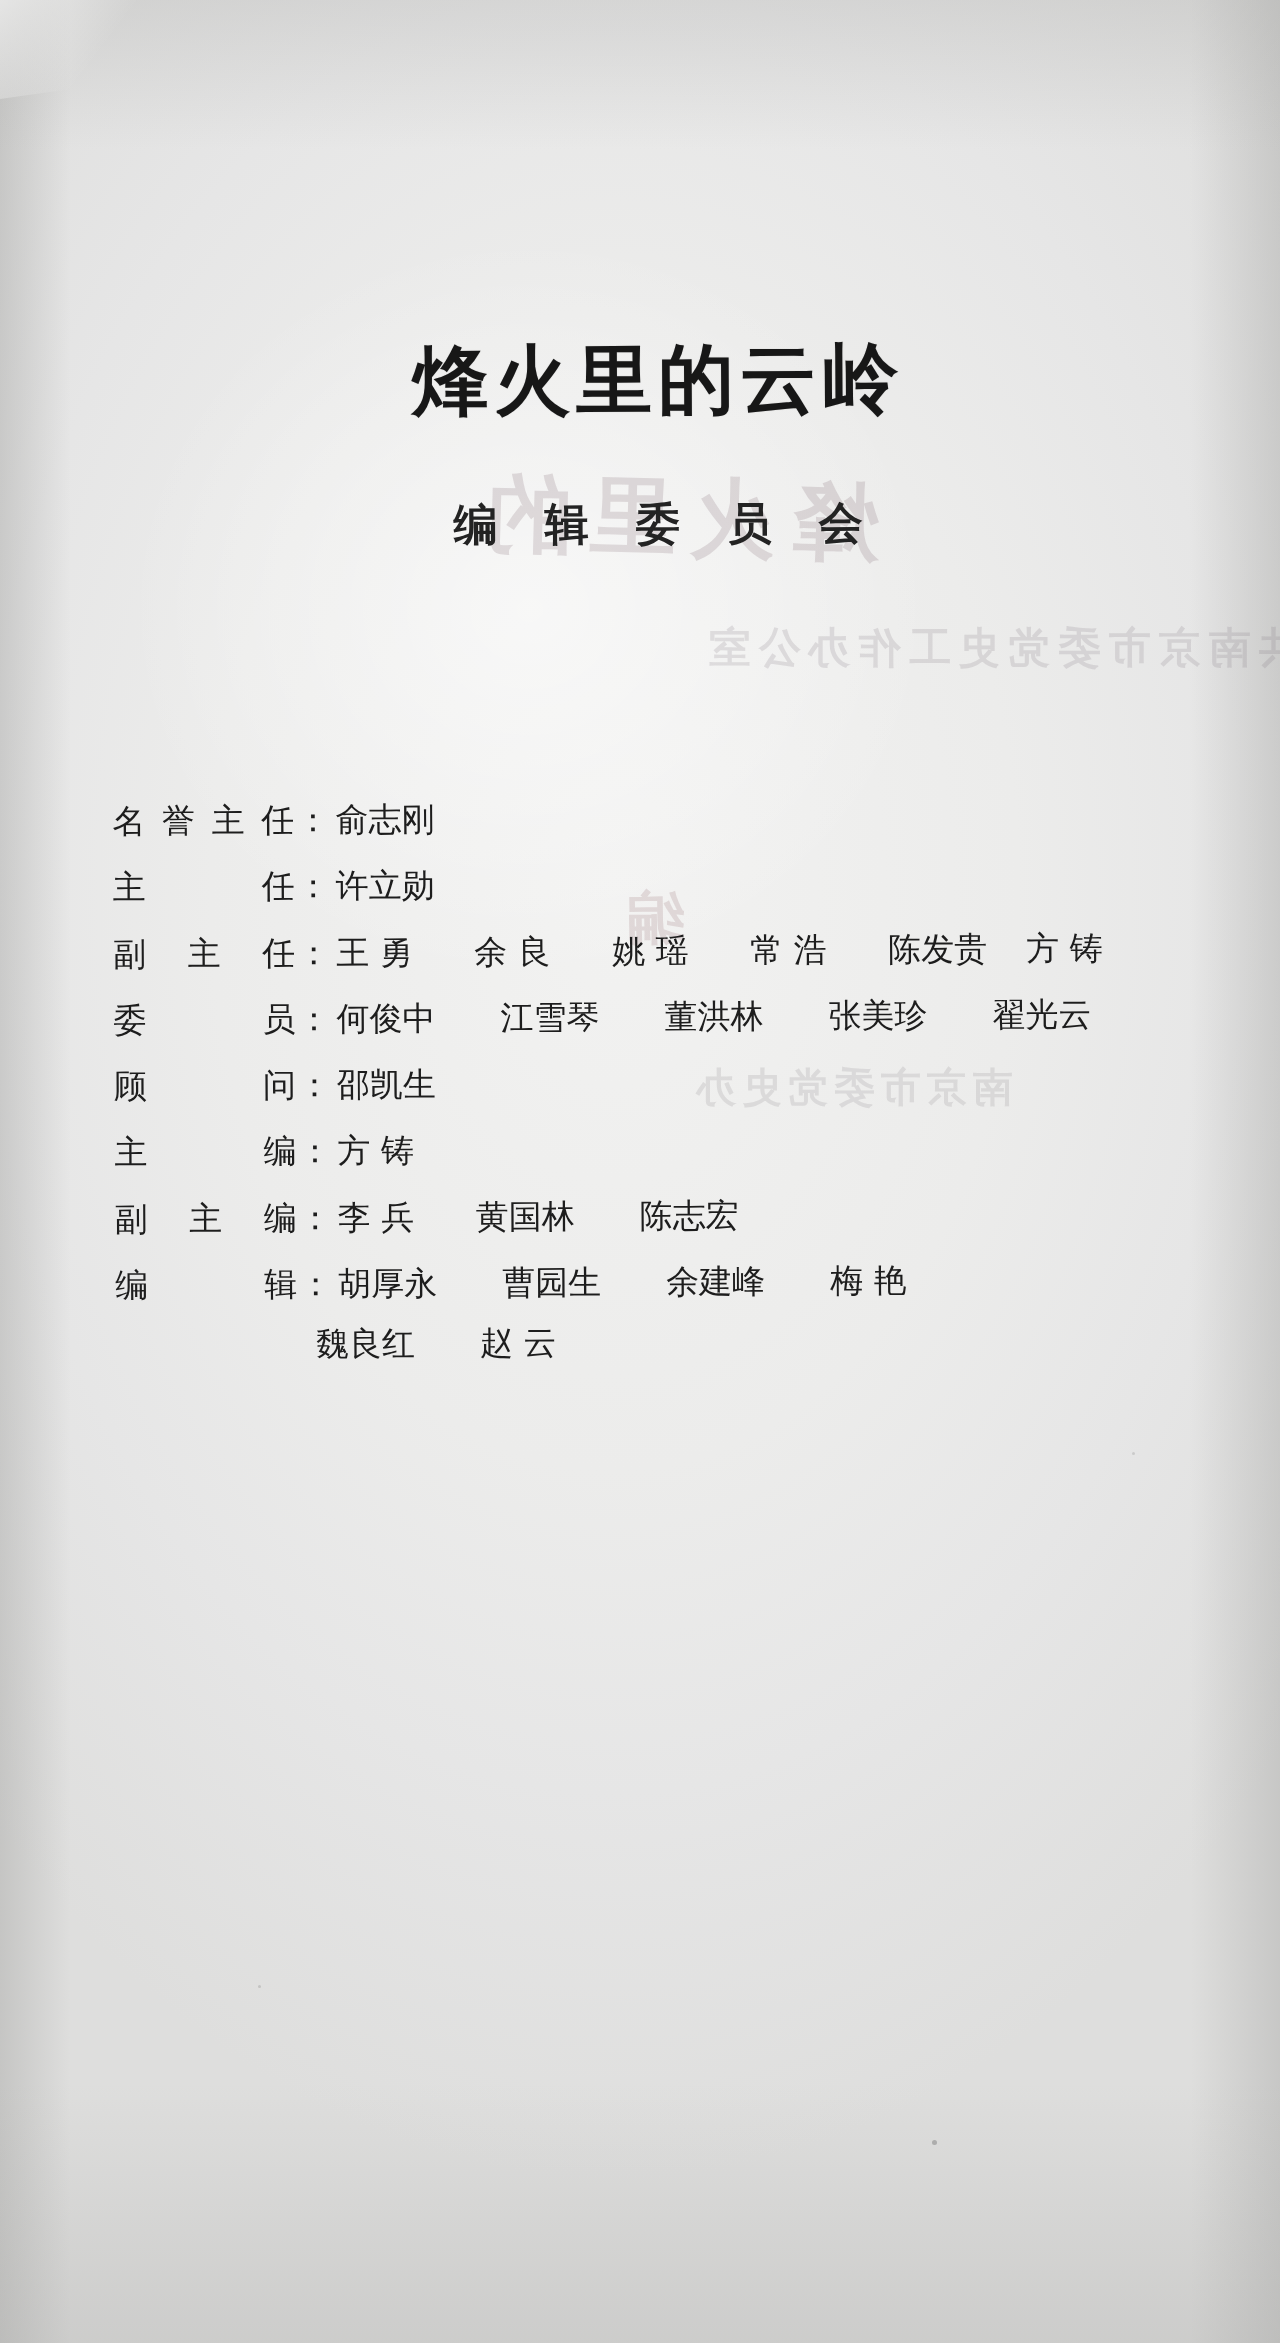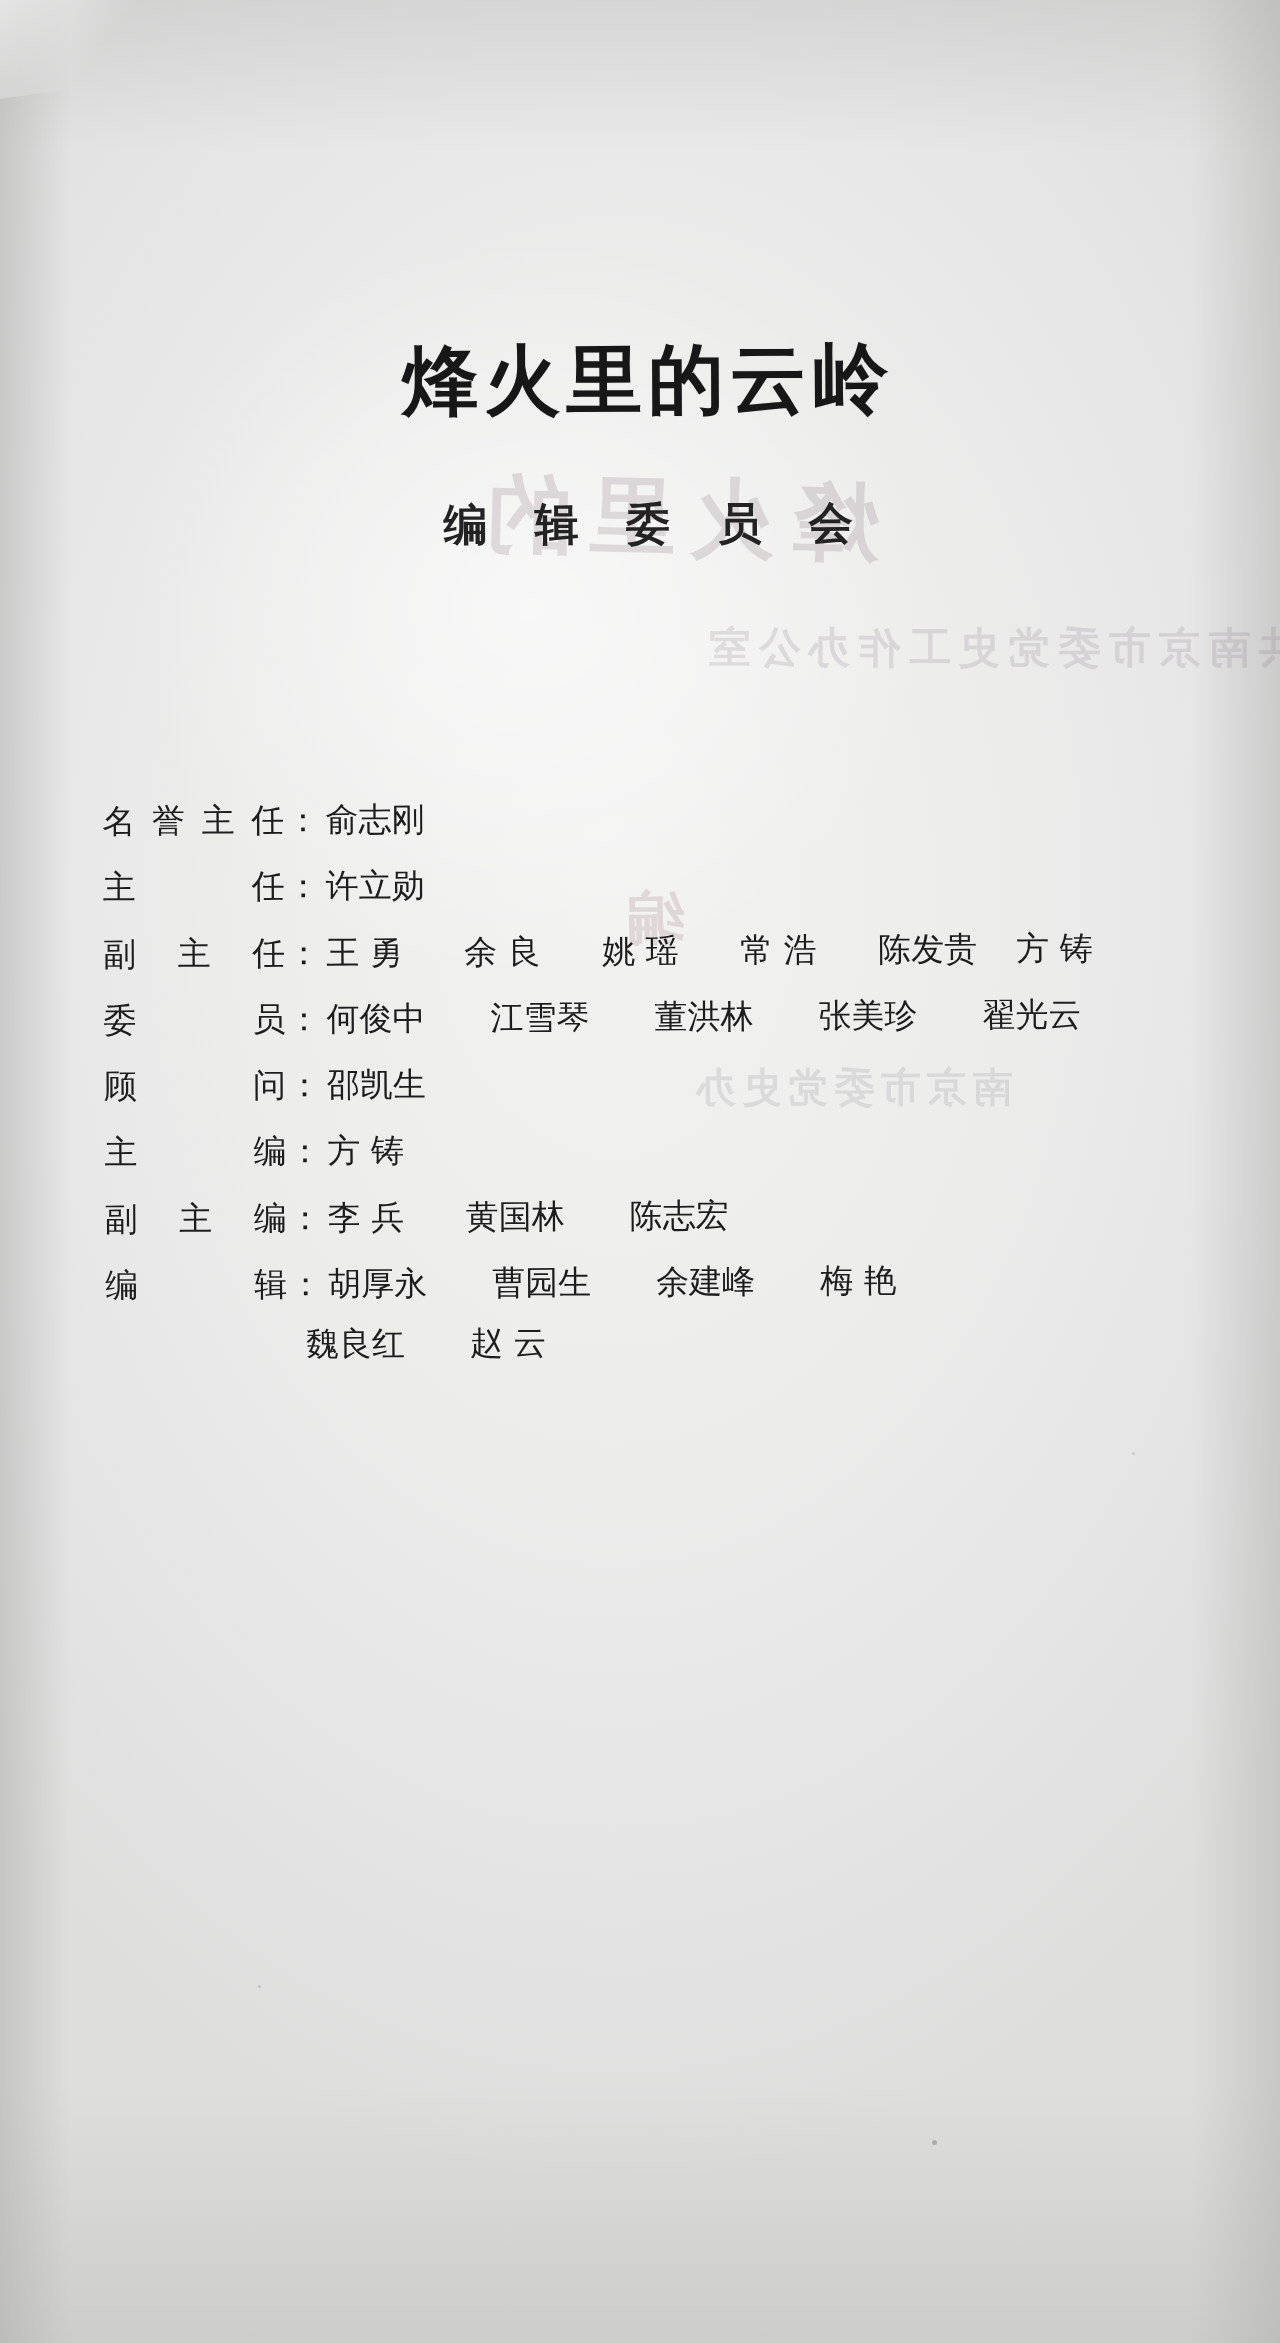--- a/index.html
+++ b/index.html
@@ -107,21 +107,21 @@
     top: 1060px;
     font-size: 40px;
     letter-spacing: 6px;
     transform: scaleX(-1);
     color: rgba(120,112,120,0.16);
   }
 
   
   .content {
     position: absolute;
-    left: 8px; top: 0;
+    left: 18px; top: 0;
     width: 1040px;
     height: 2343px;
   }
 
   .doc-title {
     position: absolute;
     left: 0; top: 330px;
     width: 1280px;
     text-align: center;
     font-size: 76px;

